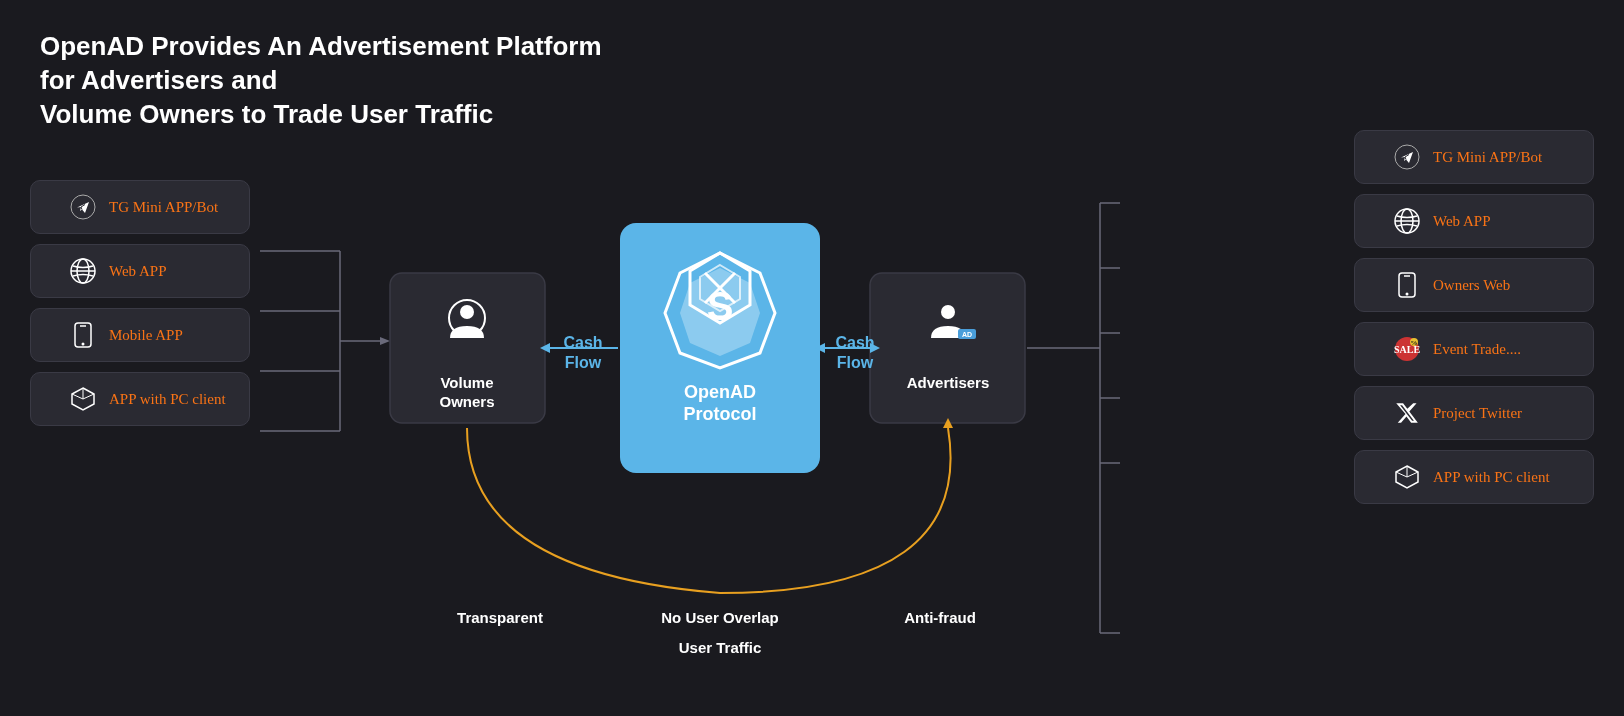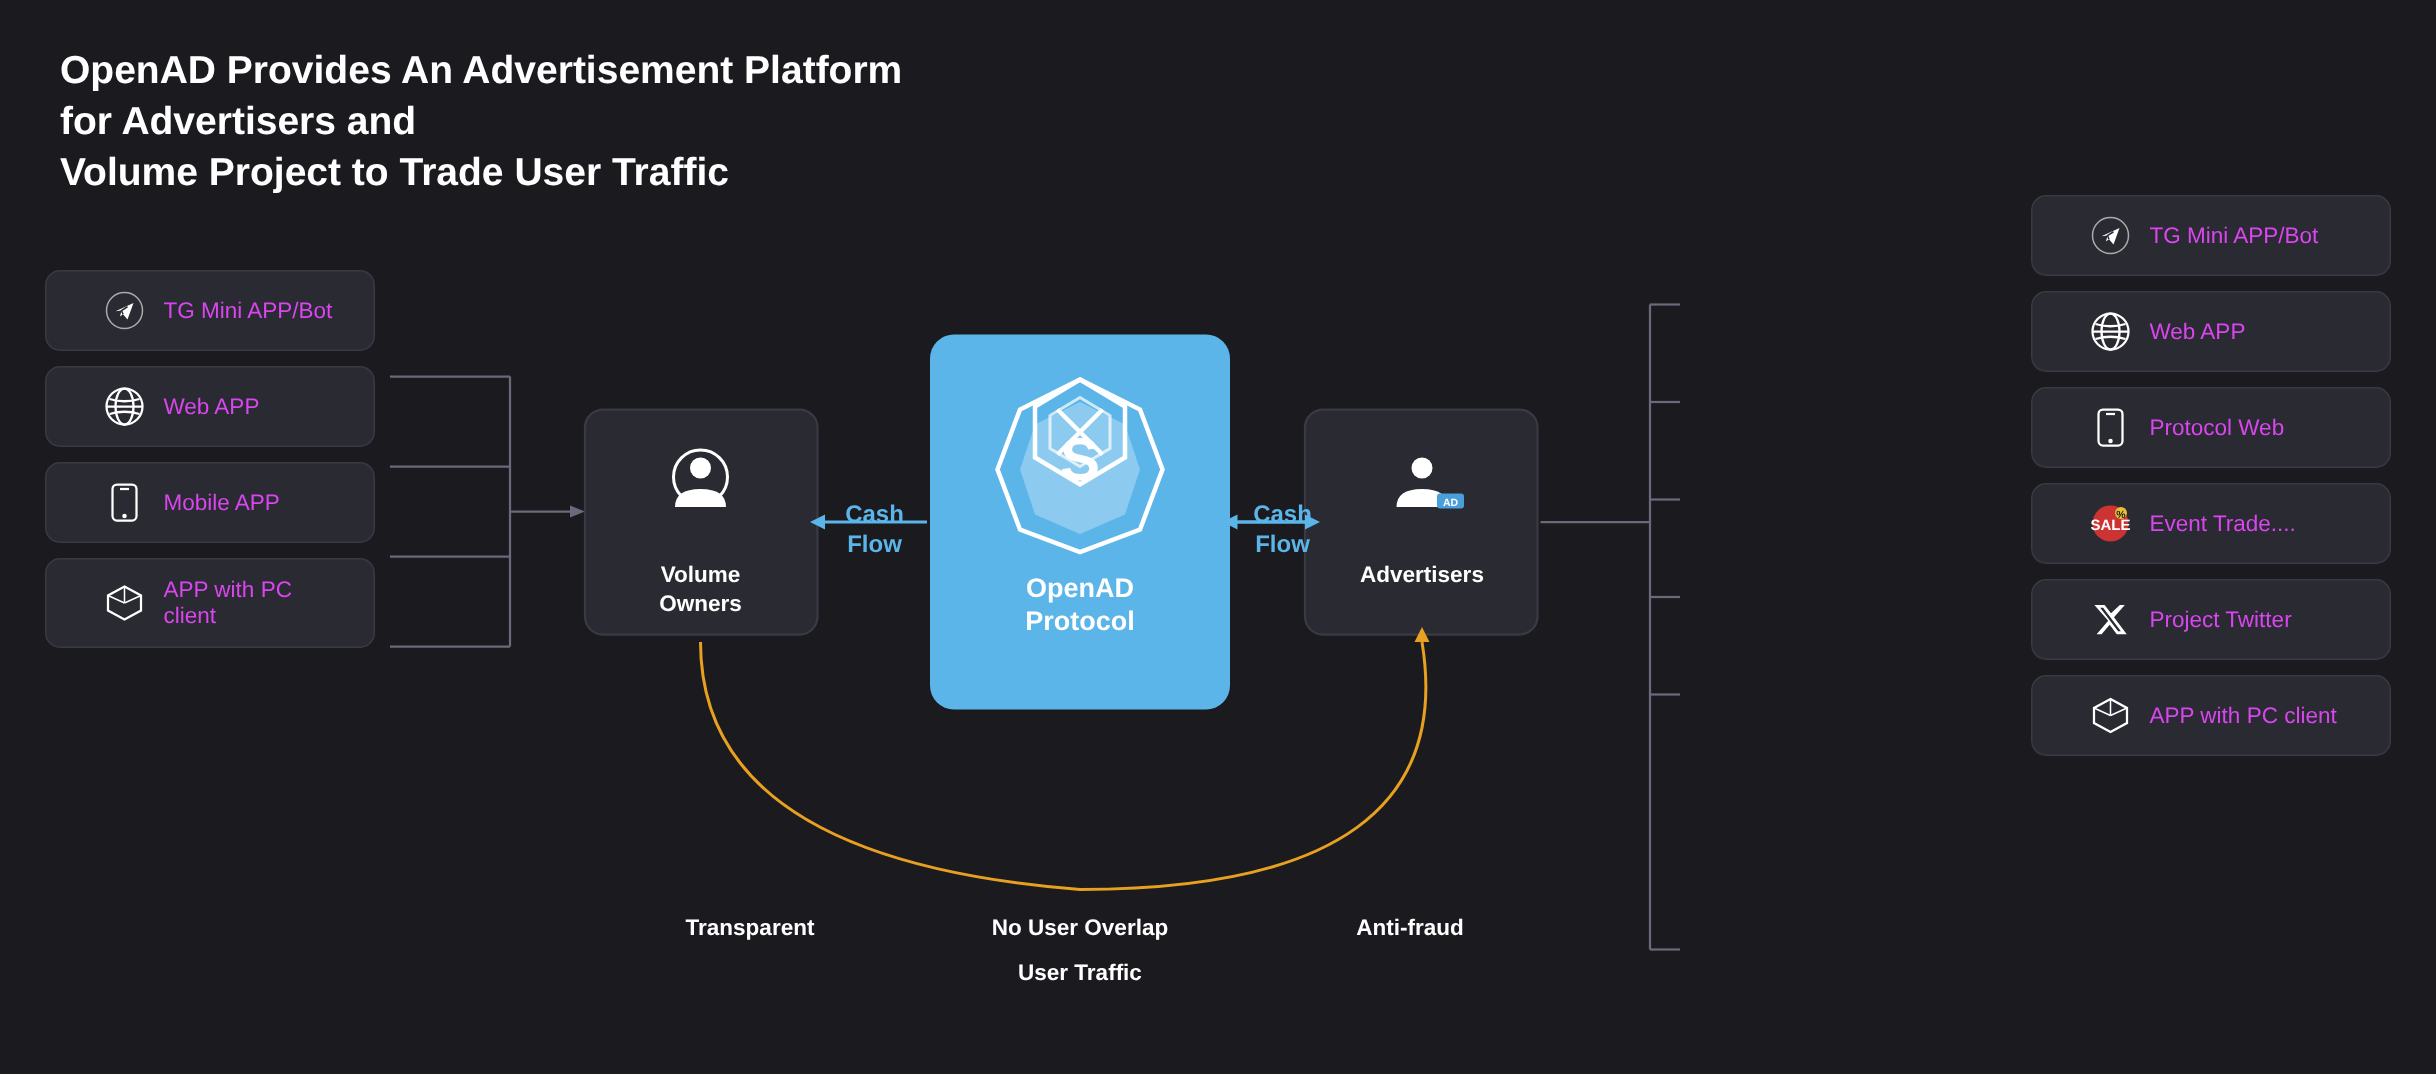--- a/index.html
+++ b/index.html
@@ -52,21 +52,22 @@
       display: flex;
       align-items: center;
       gap: 12px;
       background: #2a2a32;
       border: 1px solid #3a3a45;
       border-radius: 10px;
       padding: 12px 18px;
       width: 220px;
       font-size: 15px;
       font-weight: 500;
-      color: #d946ef;
+      color: #f97316;
+      font-family: Liberation Serif, serif;
     }
 
     .app-box .icon {
       width: 28px;
       height: 28px;
       display: flex;
       align-items: center;
       justify-content: center;
       flex-shrink: 0;
       margin-left: 20px;
@@ -98,21 +99,21 @@
     }
 
   </style>
 </head>
 <body>
 
 <div class="main-container">
 
   <div class="title">
     <span>OpenAD Provides An Advertisement Platform for Advertisers and</span><br>
-    <span>Volume Project to Trade User Traffic</span>
+    <span>Volume Owners to Trade User Traffic</span>
   </div>
 
   <div class="diagram-area">
 
     <div class="left-boxes">
       <div class="app-box">
         <span class="icon">
           <svg width="26" height="26" viewBox="0 0 26 26" fill="none">
             <circle cx="13" cy="13" r="13" fill="#2a2a32"></circle>
             <circle cx="13" cy="13" r="12" stroke="#aaa" stroke-width="1" fill="none"></circle>
@@ -181,21 +182,21 @@
         <span>Web APP</span>
       </div>
       <div class="app-box">
         <span class="icon">
           <svg width="22" height="26" viewBox="0 0 22 26" fill="none">
             <rect x="3" y="1" width="16" height="24" rx="3" stroke="white" stroke-width="1.5" fill="none"></rect>
             <circle cx="11" cy="22" r="1.5" fill="white"></circle>
             <line x1="8" y1="4" x2="14" y2="4" stroke="white" stroke-width="1.5"></line>
           </svg>
         </span>
-        <span>Protocol Web</span>
+        <span>Owners Web</span>
       </div>
       <div class="app-box">
         <span class="icon">
           <svg width="26" height="26" viewBox="0 0 26 26" fill="none">
             <circle cx="13" cy="13" r="12" fill="#cc3333"></circle>
             <text x="13" y="17" text-anchor="middle" font-size="10" font-weight="700" fill="white">SALE</text>
             <circle cx="20" cy="6" r="4" fill="#e8c030"></circle>
             <text x="20" y="9" text-anchor="middle" font-size="7" font-weight="700" fill="#1a1a1f">%</text>
           </svg>
         </span>

